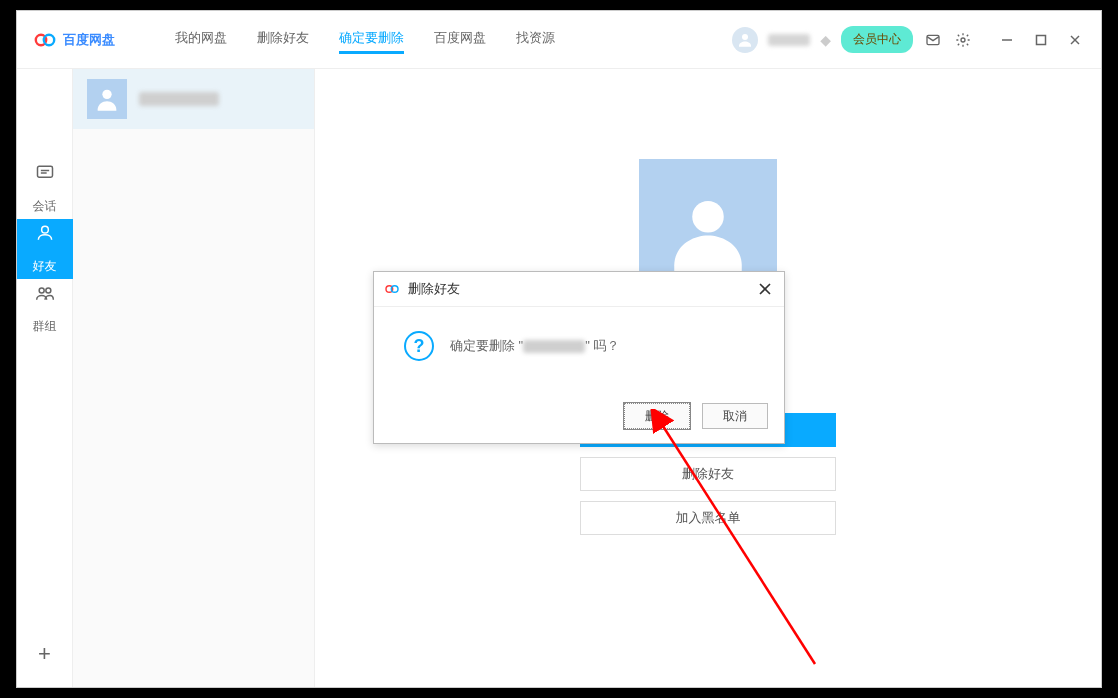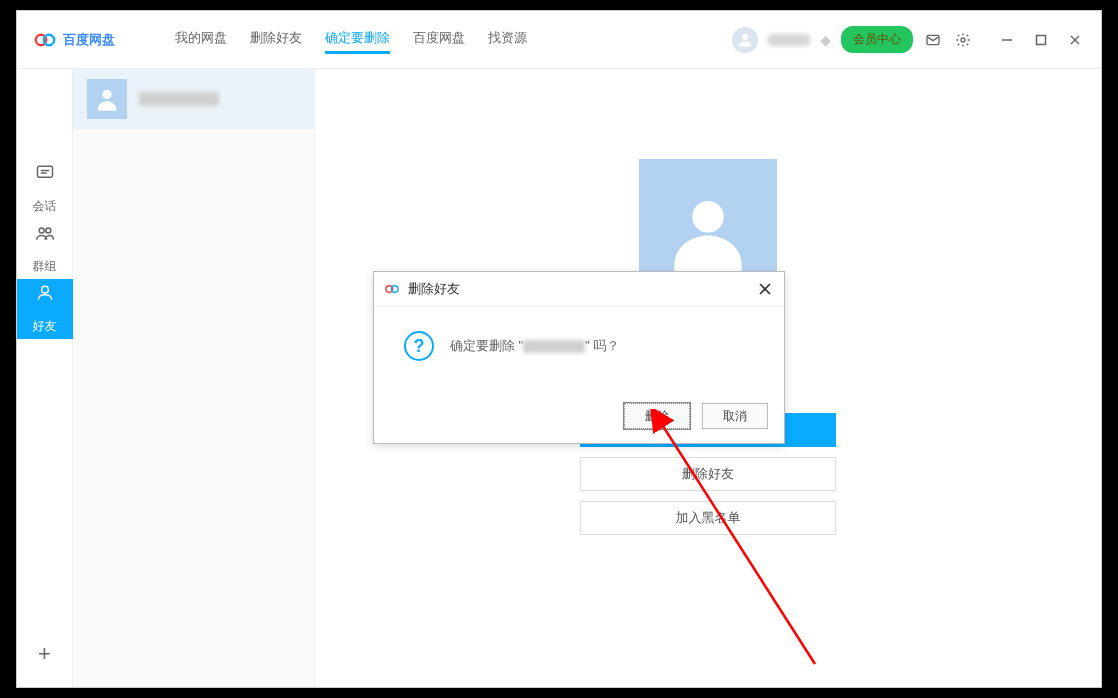--- a/index.html
+++ b/index.html
@@ -1,30 +1,30 @@
 <!DOCTYPE html>
 <html><head>
   <meta charset="utf-8">
   <style>
     * { margin: 0; padding: 0; box-sizing: border-box; font-family: "Microsoft YaHei", Arial, sans-serif; }
     body { background: #000; display: flex; align-items: center; justify-content: center; width: 1118px; height: 698px; }
     .window { width: 1086px; height: 678px; background: #fff; border: 1px solid #ccc; display: flex; flex-direction: column; position: relative; }
     .header { height: 58px; display: flex; align-items: center; padding: 0 16px; border-bottom: 1px solid #eee; }
     .logo { display: flex; align-items: center; gap: 6px; font-size: 13px; font-weight: bold; color: #3b8cff; }
     .logo-icon svg { display: block; }
-    .nav { display: flex; gap: 23px; margin-left: 60px; font-size: 13px; color: #666; }
+    .nav { display: flex; gap: 30px; margin-left: 60px; font-size: 13px; color: #666; }
     .nav-item { cursor: pointer; padding: 4px 0; }
     .nav-item.active { color: #09aaff; border-bottom: 3px solid #09aaff; }
     .spacer { flex: 1; }
     .user-area { display: flex; align-items: center; gap: 10px; }
     .avatar-small { width: 26px; height: 26px; border-radius: 50%; background: #d9e6f2; display: flex; align-items: center; justify-content: center; }
     .avatar-small svg { width: 18px; height: 18px; fill: #fff; }
     .username-blur { width: 42px; height: 12px; background: #d5d5d5; border-radius: 3px; filter: blur(2px); }
     .diamond { color: #ccc; font-size: 14px; }
-    .member-btn { background: #22c55e; color: #6b4a00; font-size: 12px; padding: 5px 12px; border-radius: 12px; cursor: pointer; }
+    .member-btn { background: #5eead4; color: #6b4a00; font-size: 12px; padding: 5px 12px; border-radius: 12px; cursor: pointer; }
     .icon-btn { width: 20px; height: 20px; display: flex; align-items: center; justify-content: center; cursor: pointer; color: #666; }
     .win-controls { display: flex; gap: 14px; margin-left: 14px; color: #666; }
     .body { flex: 1; display: flex; overflow: hidden; }
     .sidebar-primary { width: 56px; border-right: 1px solid #eee; display: flex; flex-direction: column; align-items: center; padding-top: 90px; background: #fff; }
     .sb-item { width: 56px; height: 60px; display: flex; flex-direction: column; align-items: center; justify-content: center; gap: 15px; font-size: 12px; color: #666; cursor: pointer; }
     .sb-item.active { background: #09aaff; color: #fff; }
     .sb-item svg { width: 20px; height: 20px; }
     .sb-bottom { margin-top: auto; margin-bottom: 20px; font-size: 22px; color: #666; cursor: pointer; }
     .friend-list { width: 242px; border-right: 1px solid #eee; background: #fafafa; }
     .friend-row { display: flex; align-items: center; gap: 12px; padding: 10px 14px; background: #e9f3f9; cursor: pointer; }
@@ -122,35 +122,35 @@
 
     <div class="sidebar-primary">
       <div class="sb-item">
         <svg viewBox="0 0 24 24" fill="none" stroke="currentColor" stroke-width="1.8">
             <rect x="3" y="4" width="18" height="13" rx="2"></rect>
             <line x1="7" y1="9" x2="17" y2="9"></line>
             <line x1="7" y1="12" x2="14" y2="12"></line>
           </svg>
         <span>会话</span>
       </div>
+      <div class="sb-item active">
+        <svg viewBox="0 0 24 24" fill="none" stroke="currentColor" stroke-width="1.8">
+            <circle cx="12" cy="8" r="4"></circle>
+            <path d="M4 20c0-4 4-6 8-6s8 2 8 6"></path>
+          </svg>
+        <span>好友</span>
+      </div>
       <div class="sb-item">
         <svg viewBox="0 0 24 24" fill="none" stroke="currentColor" stroke-width="1.8">
             <circle cx="8" cy="9" r="3"></circle>
             <circle cx="16" cy="9" r="3"></circle>
             <path d="M2 20c0-3 3-5 6-5s6 2 6 5"></path>
             <path d="M12 20c0-3 3-5 6-5s4 2 4 5"></path>
           </svg>
         <span>群组</span>
-      </div>
-      <div class="sb-item active">
-        <svg viewBox="0 0 24 24" fill="none" stroke="currentColor" stroke-width="1.8">
-            <circle cx="12" cy="8" r="4"></circle>
-            <path d="M4 20c0-4 4-6 8-6s8 2 8 6"></path>
-          </svg>
-        <span>好友</span>
       </div>
       <div class="sb-bottom">+</div>
     </div>
 
     <div class="friend-list">
       <div class="friend-row">
         <div class="friend-avatar">
           <svg viewBox="0 0 24 24">
               <circle cx="12" cy="8" r="4"></circle>
               <path d="M4 21c0-4 4-7 8-7s8 3 8 7v1H4z"></path>

